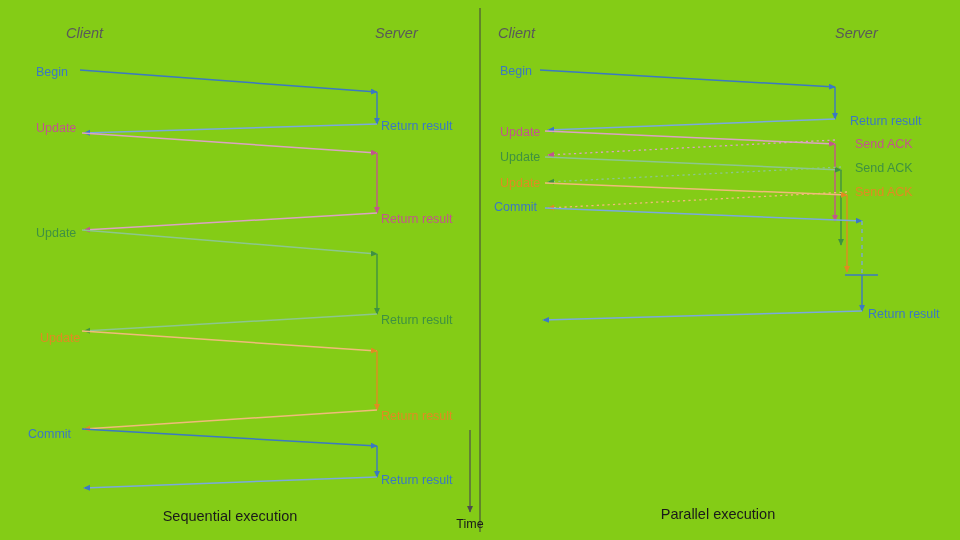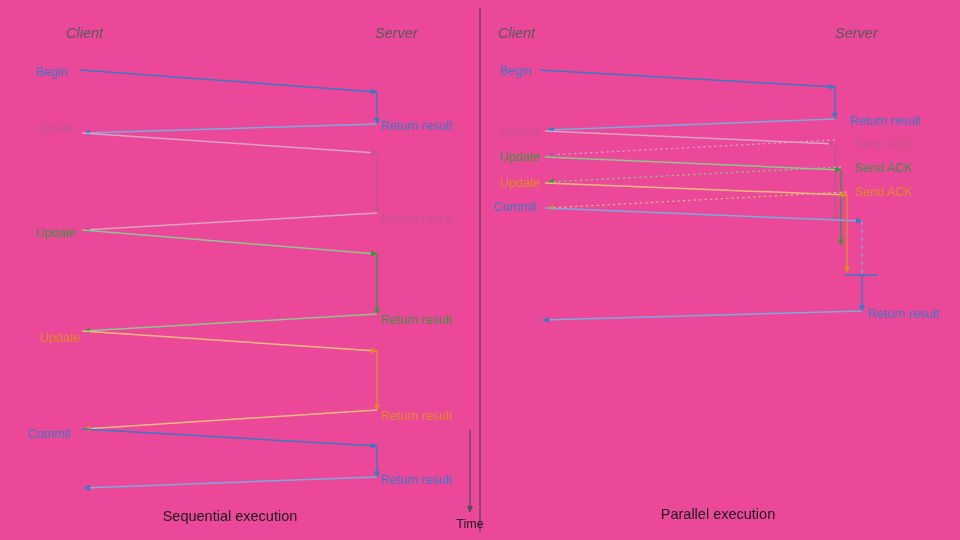--- a/index.html
+++ b/index.html
@@ -4,21 +4,21 @@
 <style>
   html, body {
     margin: 0;
     padding: 0;
     background: #ffffff;
   }
   #stage {
     position: relative;
     width: 960px;
     height: 540px;
-    background: #ec4899;
+    background: #84cc16;
     font-family: "Liberation Sans", sans-serif;
     overflow: hidden;
   }
   svg#diagram {
     position: absolute;
     left: 0;
     top: 0;
     width: 960px;
     height: 540px;
   }

